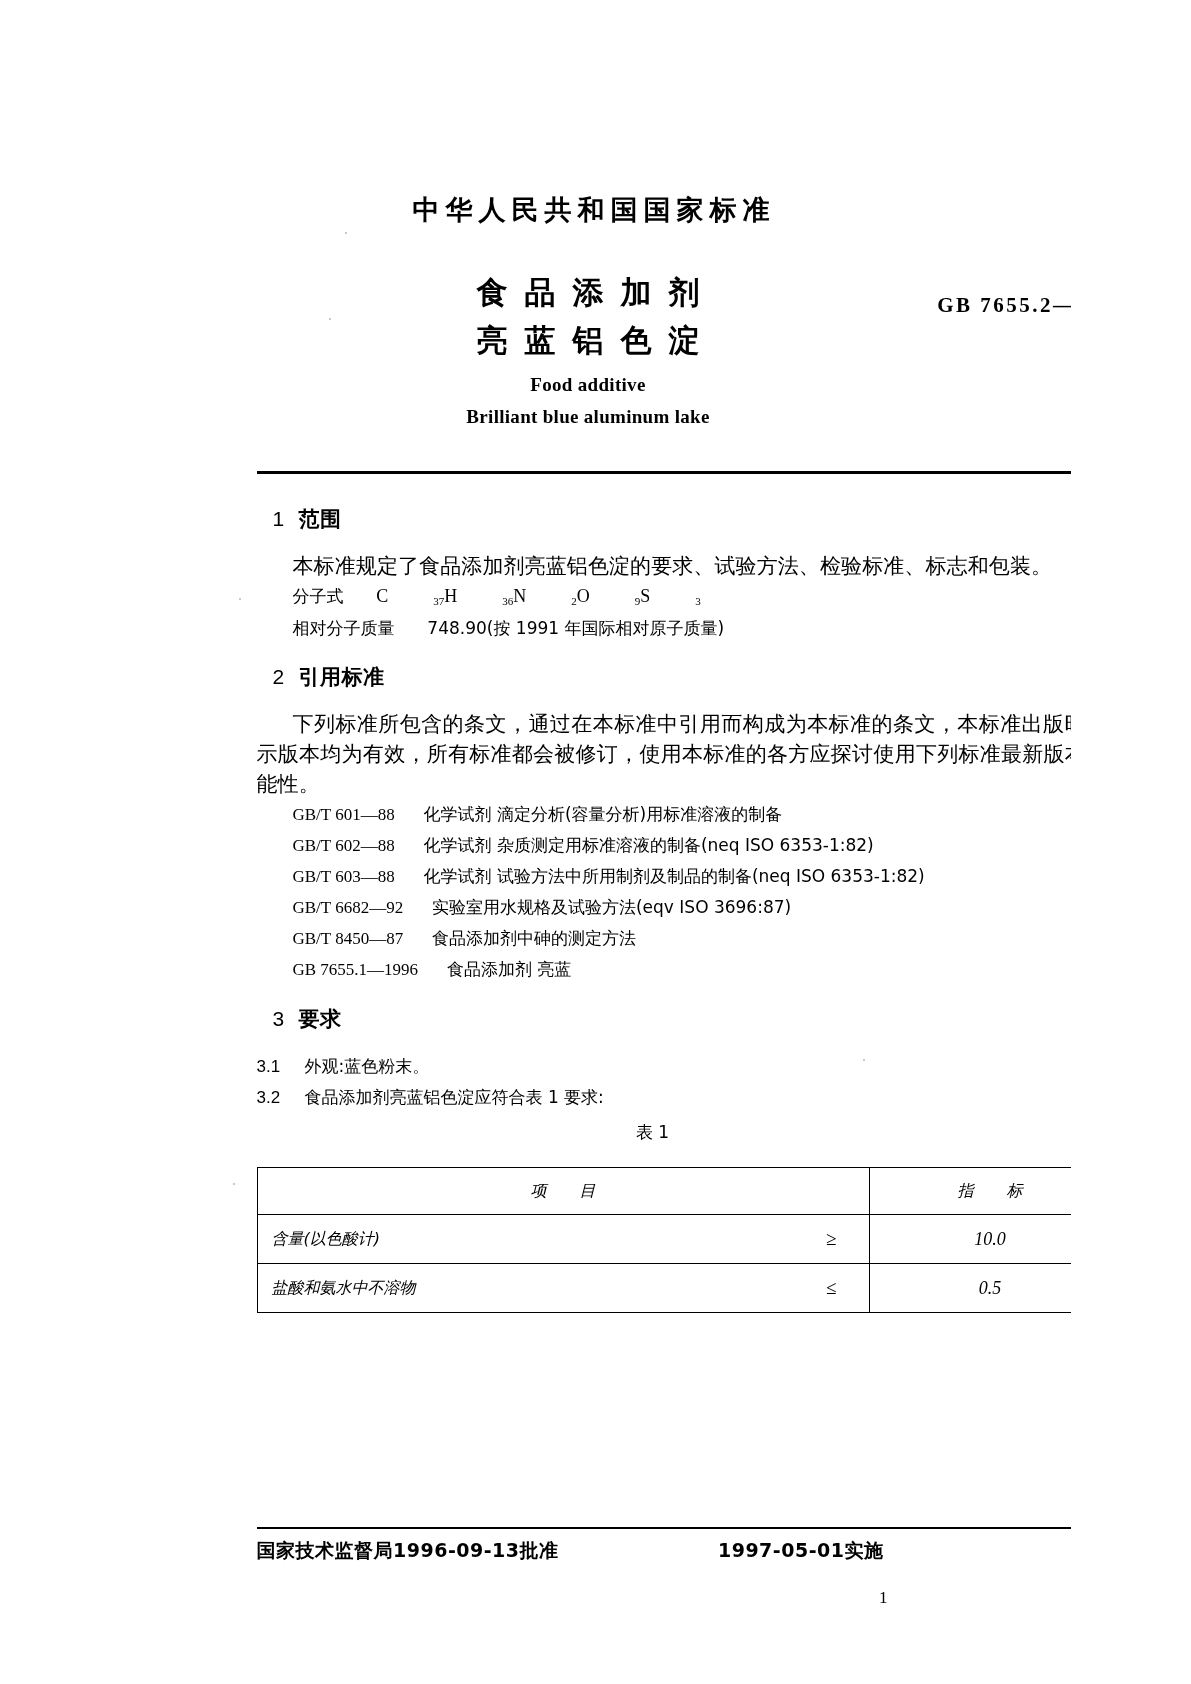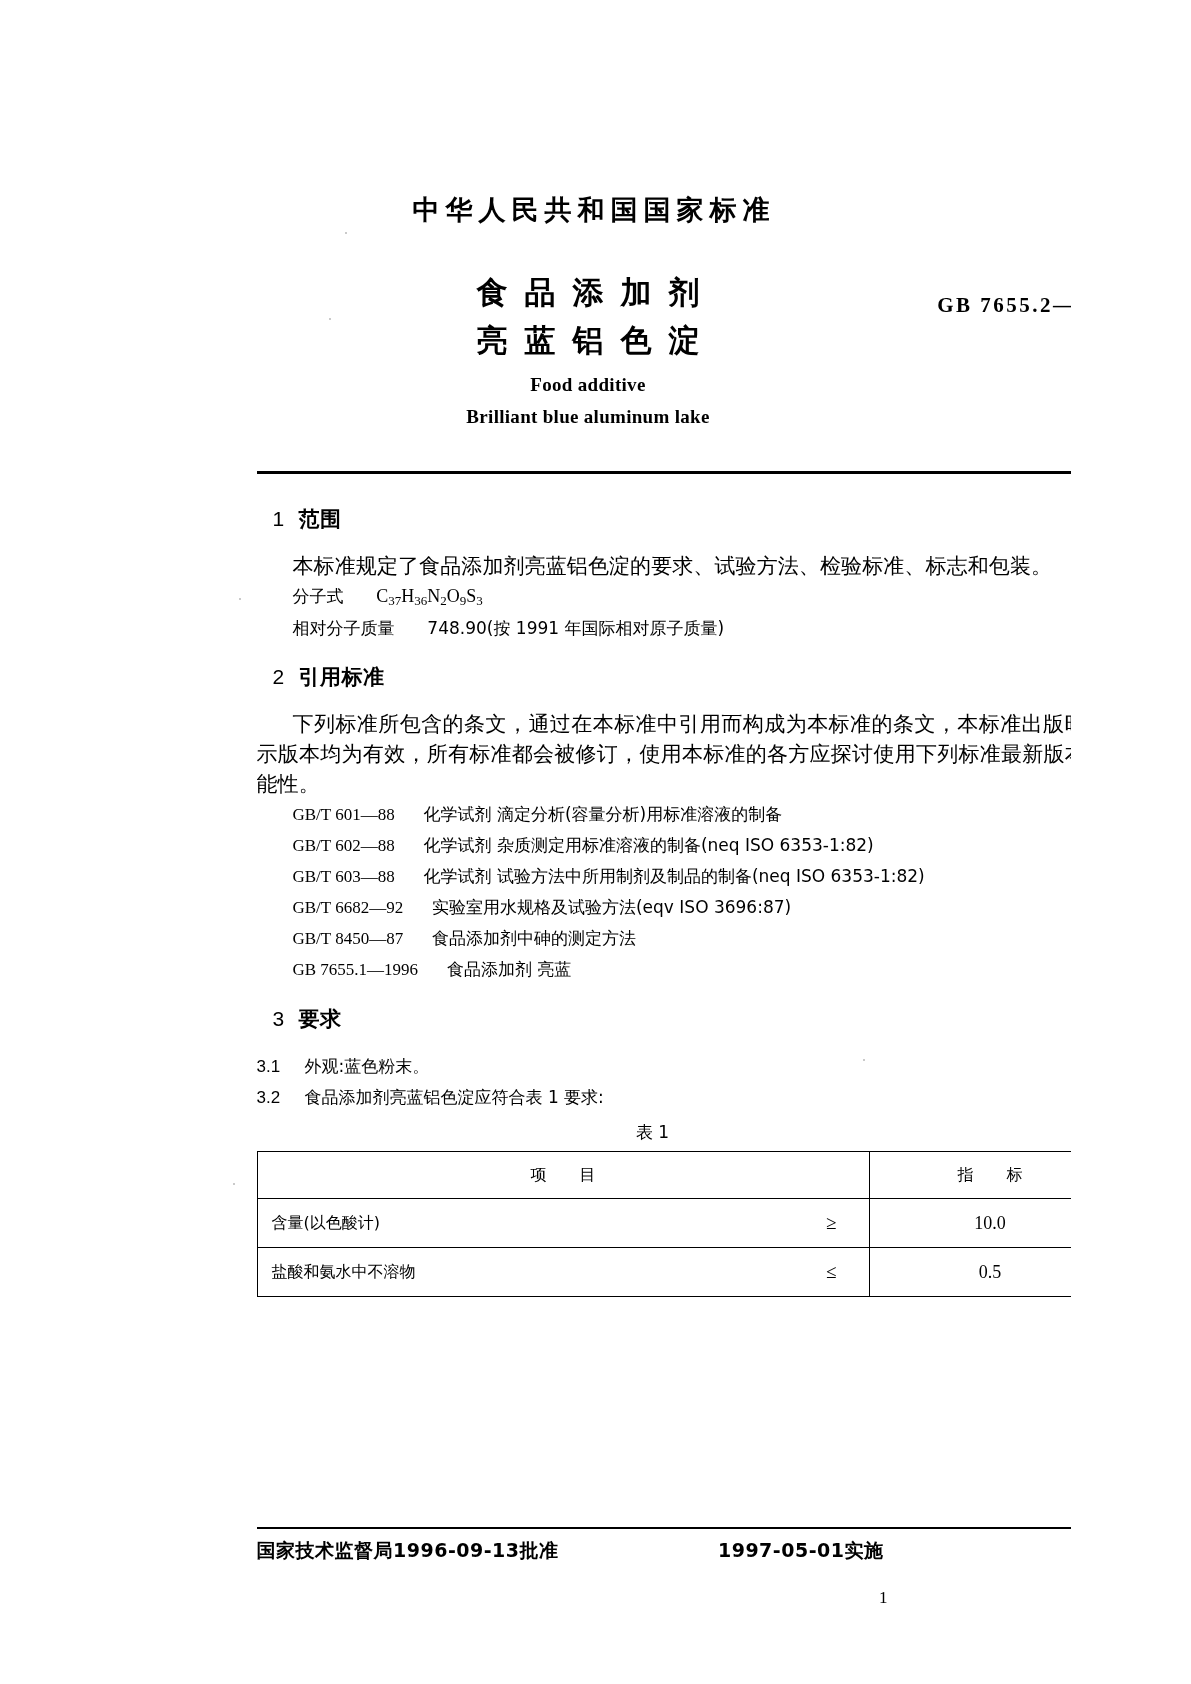--- a/index.html
+++ b/index.html
@@ -131,24 +131,25 @@
     font-size: 17px;
     line-height: 30px;
     margin: 0;
     padding-left: 36px;
   }
   .formula-line .sci {
     font-family: "Liberation Serif", serif;
     font-size: 18px;
   }
   .formula-line .sci sub {
-    font-size: 13px;
+    font-size: 11px;
     vertical-align: baseline;
     position: relative;
     bottom: -3px;
+    margin-left: 45px;
   }
   .clause {
     font-family: "DejaVu Sans", sans-serif;
     font-size: 17px;
     line-height: 31px;
     margin: 0;
   }
   .clause .cnum {
     font-family: "Liberation Sans", sans-serif;
     display: inline-block;
@@ -172,22 +173,23 @@
     font-family: "Liberation Serif", serif;
     font-size: 18px;
   }
   .caption-row {
     position: relative;
     height: 28px;
   }
   table.spec {
     border-collapse: collapse;
     width: 854px;
-    margin-top: 2px;
+    margin-top: 18px;
     table-layout: fixed;
+    font-style: italic;
   }
   table.spec td, table.spec th {
     border: 1.5px solid #000;
     font-family: "DejaVu Sans", sans-serif;
     font-size: 16px;
     font-weight: normal;
     padding: 0;
   }
   table.spec .hdr {
     height: 46px;

